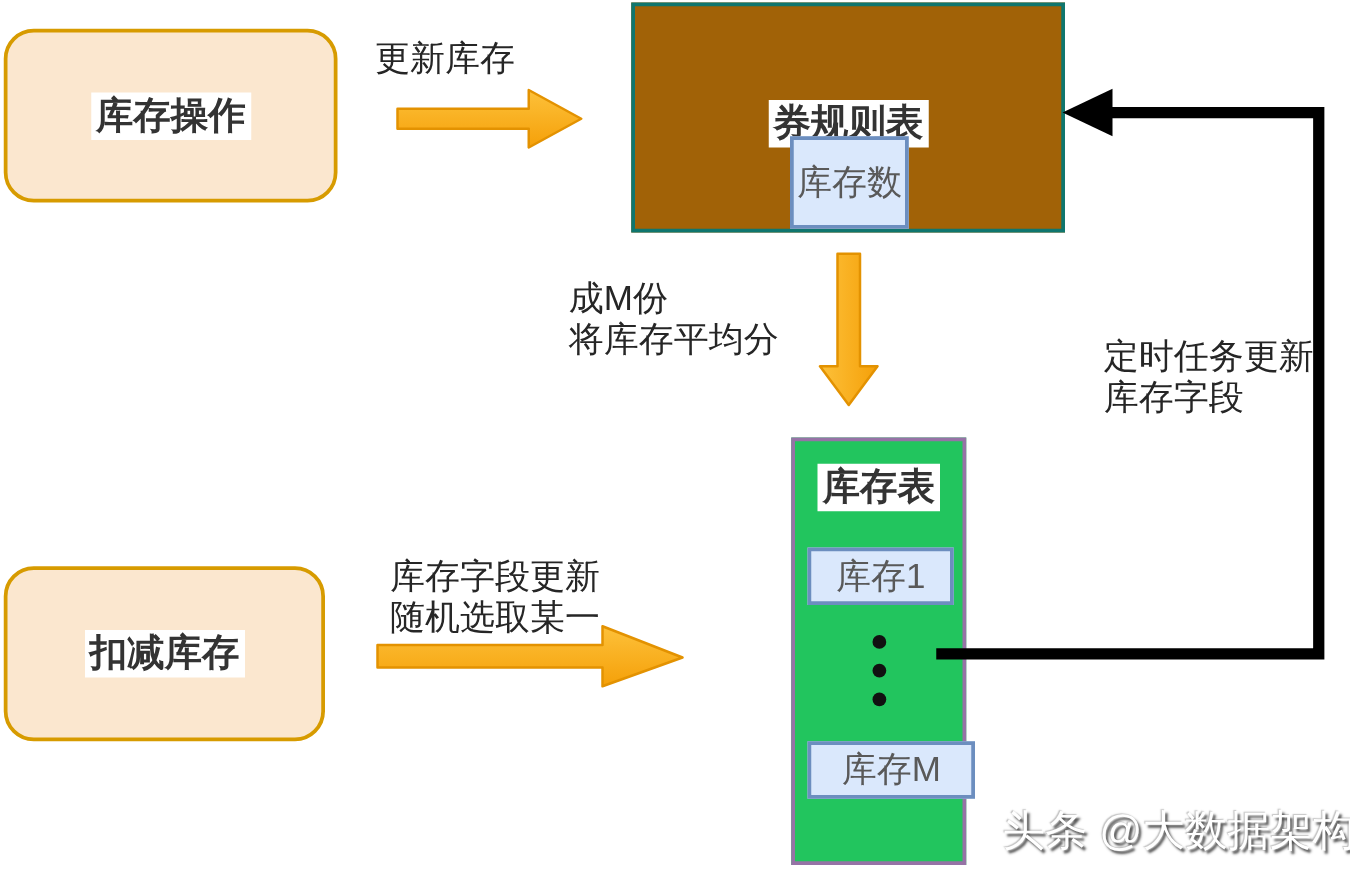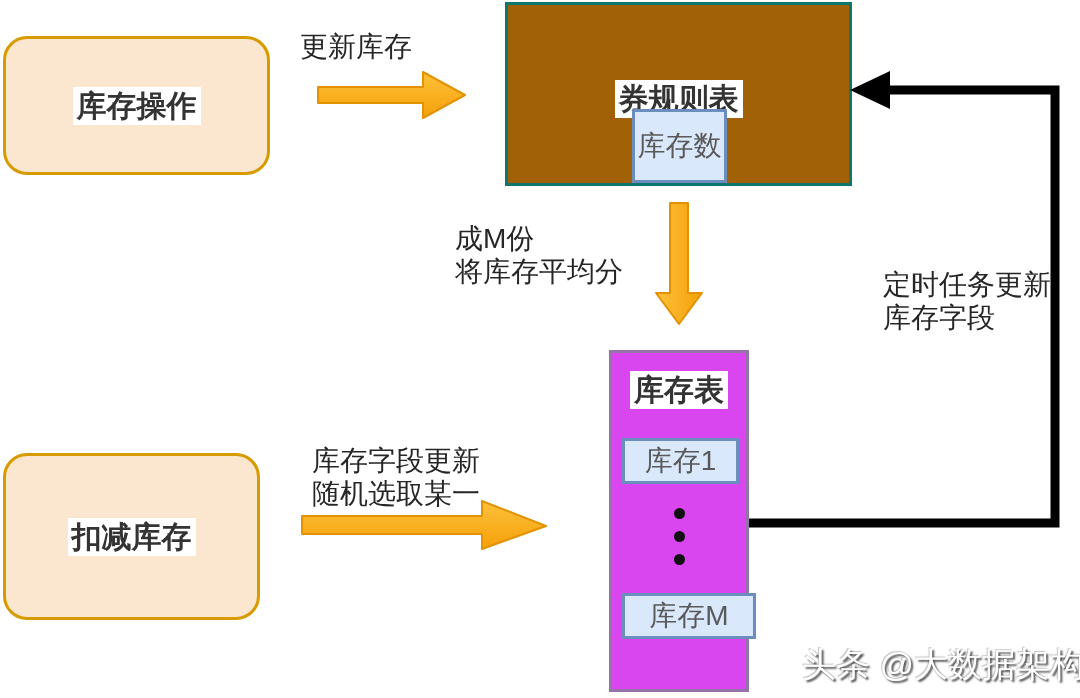--- a/index.html
+++ b/index.html
@@ -20,24 +20,25 @@
     border: 3px solid #d79b00;
     border-radius: 24px;
   }
   .table-pink {
     background: #a16207;
     border: 3px solid #0f766e;
     justify-content: center;
     flex-direction: column;
   }
   .table-purple {
-    background: #d946ef;
+    background: #22c55e;
     border: 3px solid #9673a6;
     justify-content: flex-start;
     flex-direction: column;
+    margin-left: 24px;
   }
   .node-title {
     font-size: 30px;
     font-weight: bold;
     color: #333333;
     background: #ffffff;
     padding: 1px 4px;
     white-space: nowrap;
     line-height: 1.2;
   }
@@ -82,21 +83,21 @@
     color: #ffffff;
     white-space: nowrap;
     text-shadow: 2px 2px 2px rgba(70,70,70,0.95), -1px -1px 1px rgba(120,120,120,0.45);
   }
 </style>
 </head>
 <body>
 
 <div class="canvas">
 
-  <div class="node node-cream" style="left:3px; top:23px; width:267px; height:139px;margin-top:13px;">
+  <div class="node node-cream" style="left:3px; top:23px; width:267px; height:139px;">
     <span class="node-title">库存操作</span>
   </div>
 
   <div class="edge-label" style="left:300px; top:30px; width:160px;">更新库存</div>
 
   <svg class="arrow-svg" style="left:318px; top:70px;" width="150" height="50" viewBox="0 0 150 50">
     <defs>
       <linearGradient id="ag1" x1="0" y1="0" x2="0" y2="1">
         <stop offset="0" stop-color="#fdc13a"></stop>
           <stop offset="1" stop-color="#f5a009"></stop>
@@ -135,21 +136,21 @@
     <div class="dots">
       <span class="dot"></span>
       <span class="dot"></span>
       <span class="dot"></span>
     </div>
     <div class="field-box" style="left:10px; top:240px; width:134px; height:46px;">
       <span class="field-label">库存M</span>
     </div>
   </div>
 
-  <div class="node node-cream" style="left:3px; top:453px; width:257px; height:167px;">
+  <div class="node node-cream" style="left:3px; top:453px; width:257px; height:140px;">
     <span class="node-title">扣减库存</span>
   </div>
 
   <div class="edge-label" style="left:312px; top:444px; width:200px;">
     <div>库存字段更新</div>
     <div>随机选取某一</div>
   </div>
 
   <svg class="arrow-svg" style="left:300px; top:500px;" width="250" height="52" viewBox="0 0 250 52">
     <defs>

